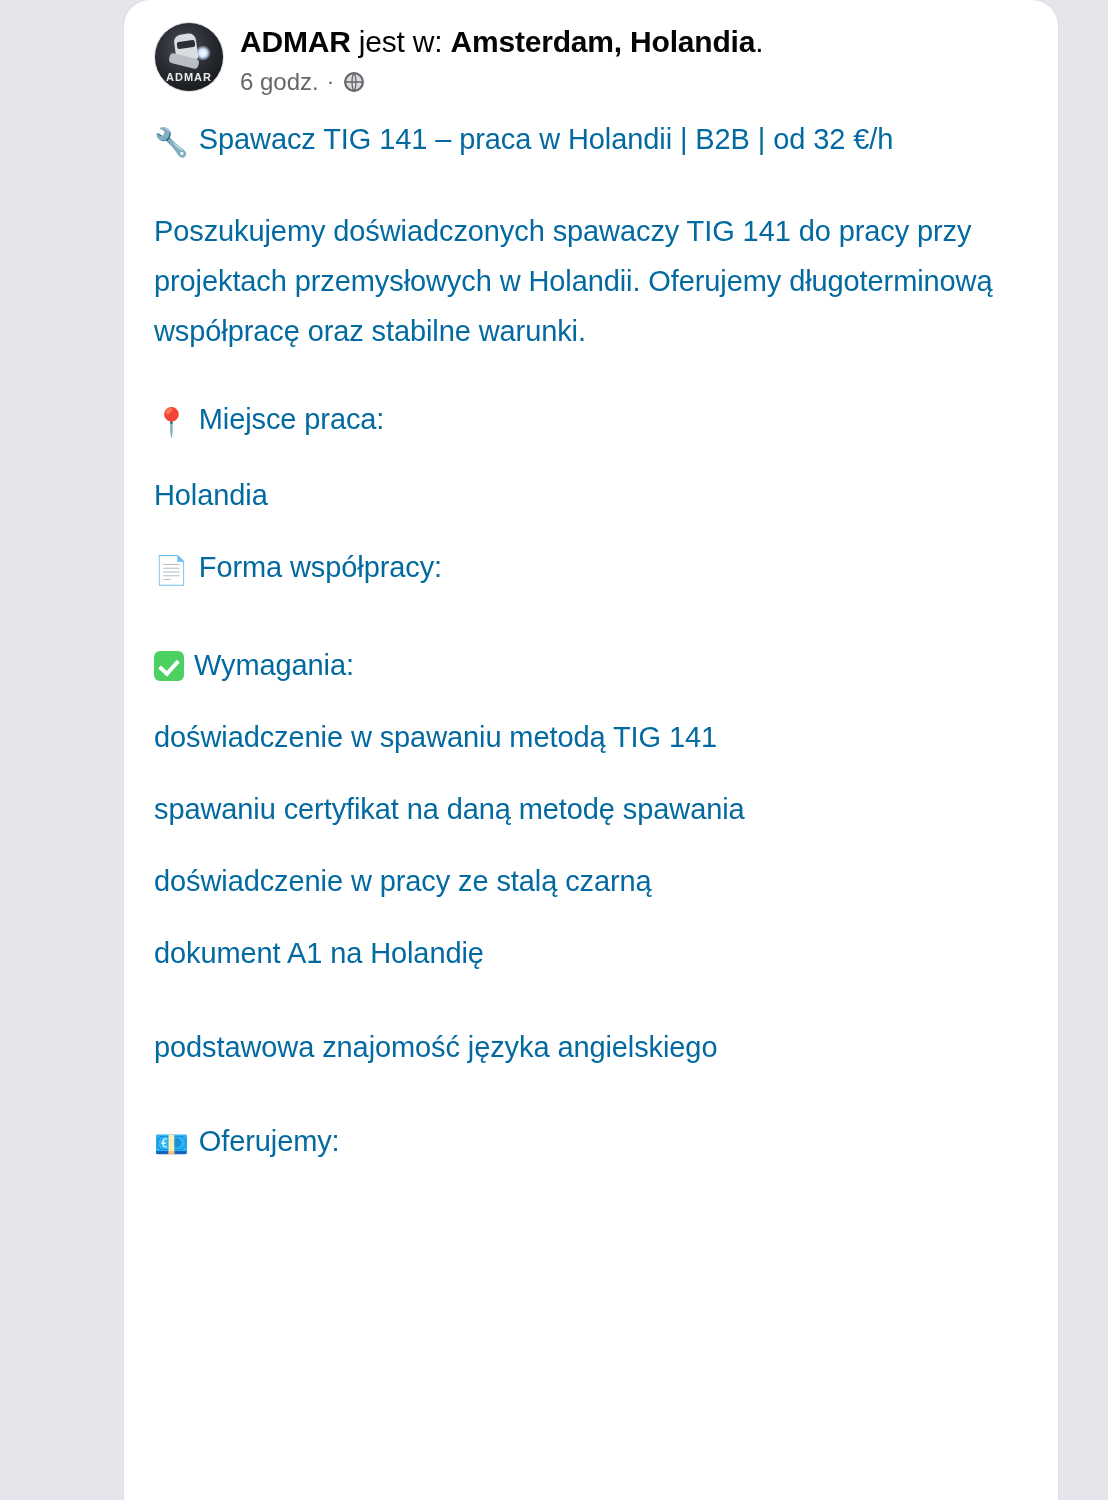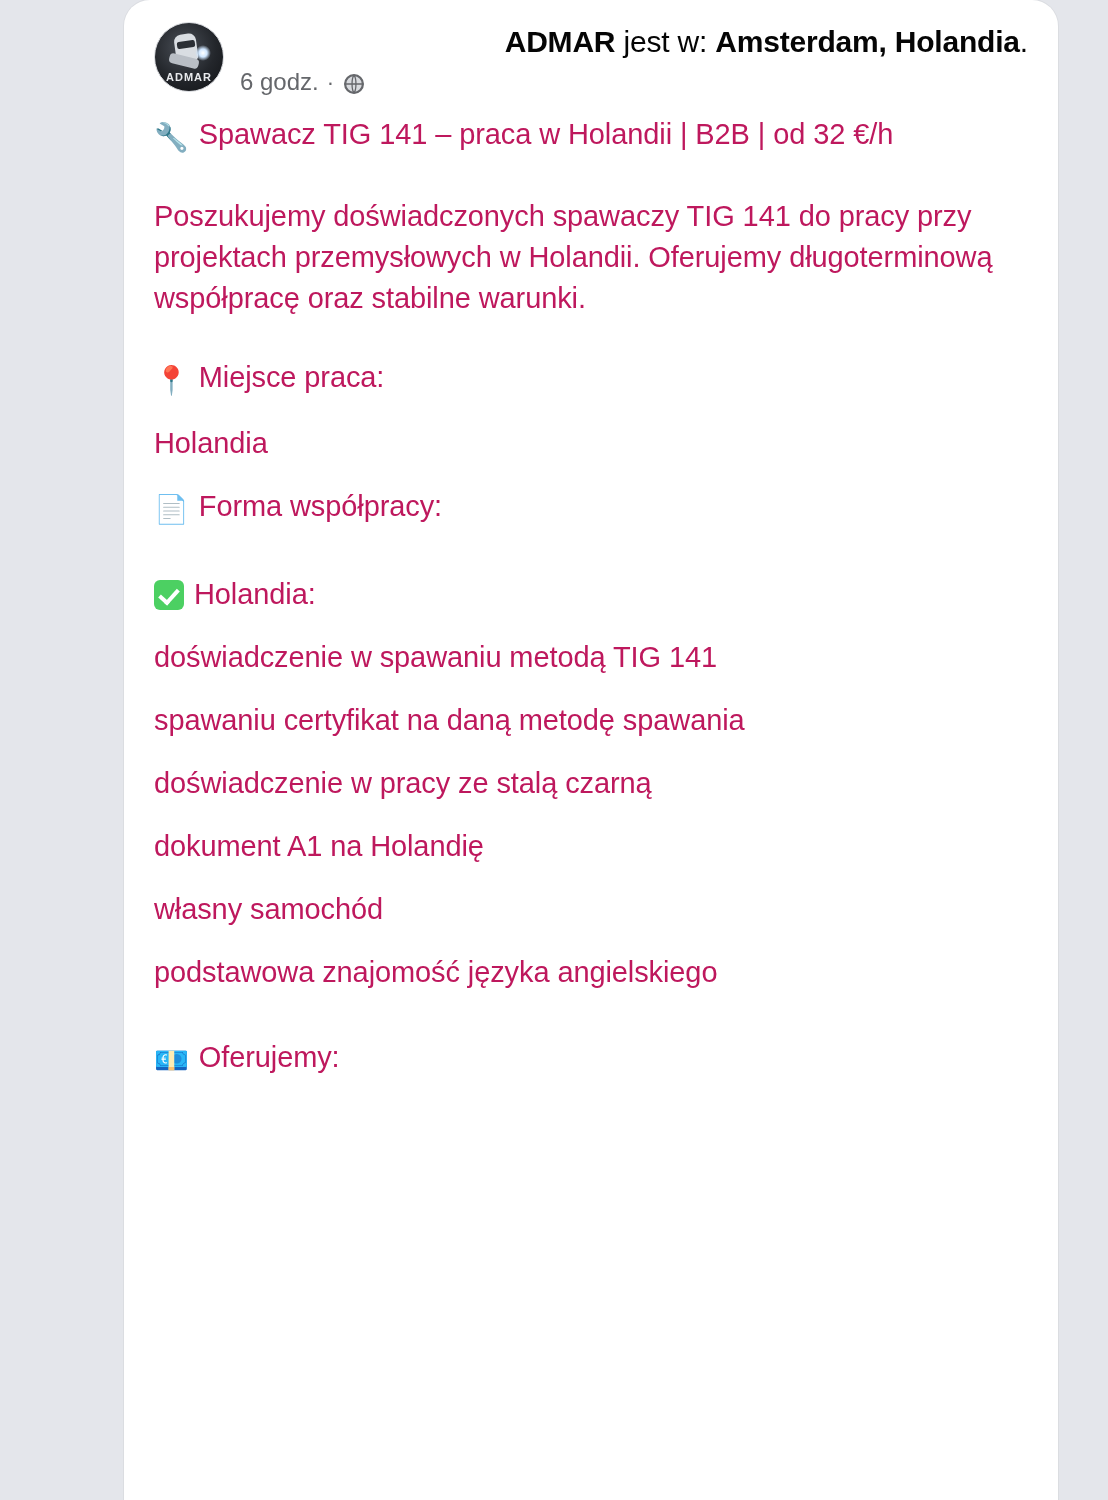--- a/index.html
+++ b/index.html
@@ -103,49 +103,48 @@
   }
   .header-text {
     flex: 1 1 auto;
     padding-top: 2px;
   }
   .title-line {
     font-size: 30px;
     line-height: 36px;
     color: #050505;
     letter-spacing: -0.2px;
-    text-align: right;
   }
   .title-line .bold {
     font-weight: bold;
   }
   .meta-line {
     margin-top: 8px;
     display: flex;
-    align-items: flex-end;
+    align-items: center;
     gap: 8px;
     font-size: 24px;
     color: #65676b;
   }
   .meta-dot {
     color: #65676b;
     font-size: 22px;
   }
   .globe-icon {
     display: inline-block;
     width: 24px;
     height: 24px;
     line-height: 0;
   }
   
   .post-body {
     margin-top: 18px;
     font-size: 29px;
-    line-height: 41px;
-    color: #be185d;
+    line-height: 50px;
+    color: #0369a1;
     letter-spacing: -0.1px;
   }
   .post-body p {
     margin: 0;
   }
   .gap {
     height: 38px;
   }
   .gap-small {
     height: 22px;
@@ -244,34 +243,33 @@
         <p>
           <span class="emoji emoji-page">📄</span><span>Forma współpracy:</span>
         </p>
 
         <div class="gap-small"></div>
 
 
         <div class="gap-small"></div>
 
         <p>
-          <span class="check-box"></span><span>Holandia:</span>
+          <span class="check-box"></span><span>Wymagania:</span>
         </p>
 
         <div class="gap-small"></div>
 
         <p class="req-item">doświadczenie w spawaniu metodą TIG 141</p>
         <div class="gap-small"></div>
         <p class="req-item">spawaniu certyfikat na daną metodę spawania</p>
         <div class="gap-small"></div>
         <p class="req-item">doświadczenie w pracy ze stalą czarną</p>
         <div class="gap-small"></div>
         <p class="req-item">dokument A1 na Holandię</p>
         <div class="gap-small"></div>
-        <p class="req-item">własny samochód</p>
         <div class="gap-small"></div>
         <p class="req-item">podstawowa znajomość języka angielskiego</p>
         <div class="gap-small"></div>
 
         <div class="gap-small"></div>
 
         <p>
           <span class="emoji emoji-money">💶</span><span>Oferujemy:</span>
         </p>
 

